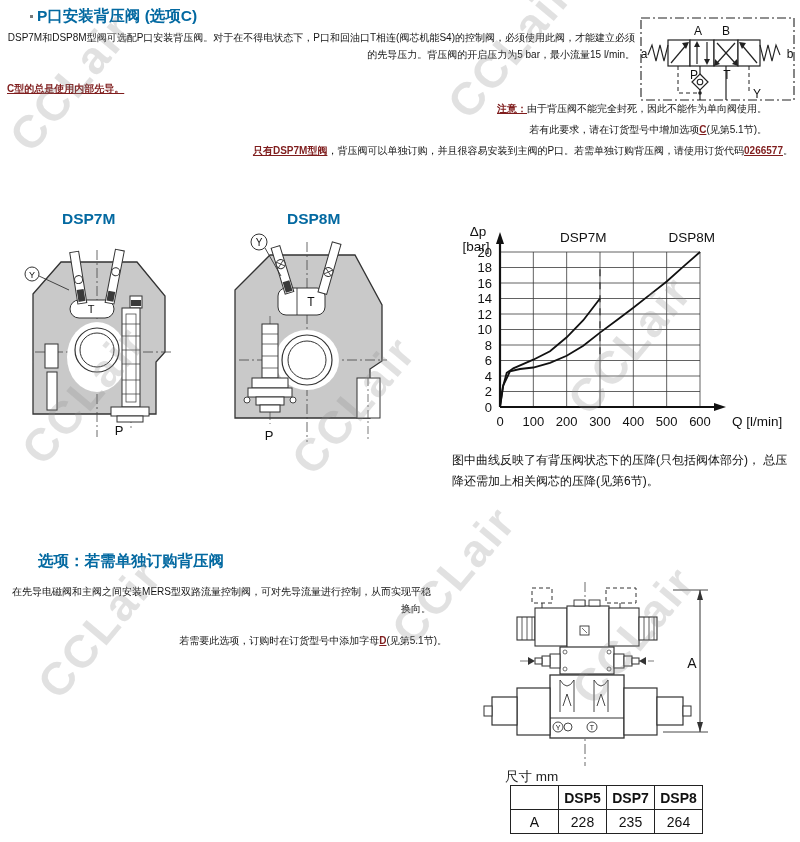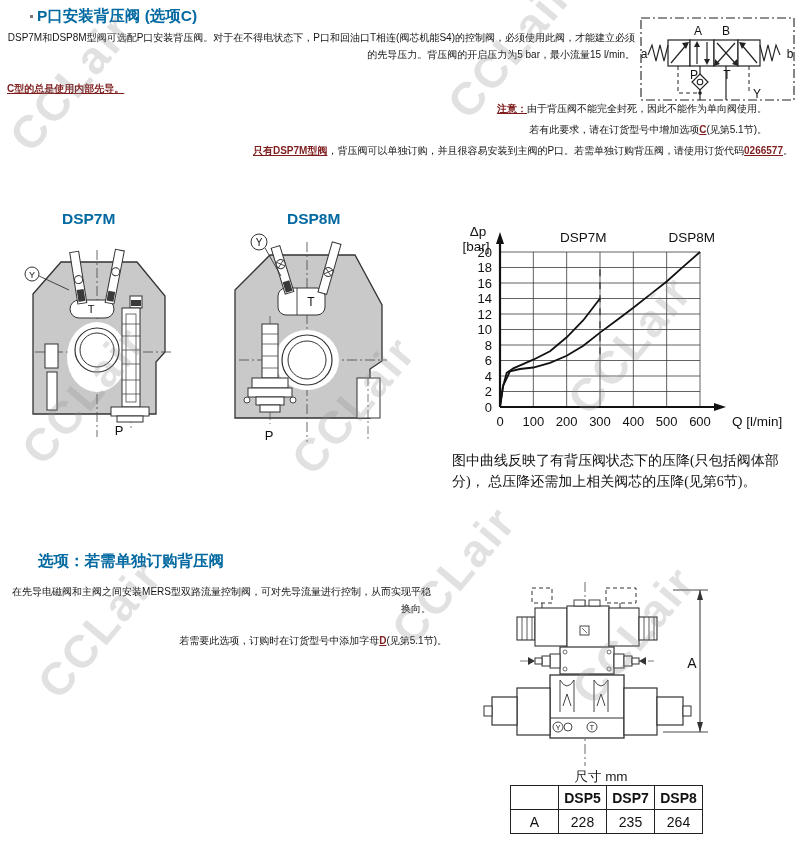--- a/index.html
+++ b/index.html
@@ -12,22 +12,22 @@
   .wm{
     position:absolute;font-size:46px;font-weight:bold;letter-spacing:2px;
     color:#8f8f8f;opacity:.26;transform:rotate(-50deg);white-space:nowrap;
     z-index:3;pointer-events:none;
   }
   .h1{font-size:15.5px;font-weight:bold;color:#0369a1;}
   .h1dot{position:absolute;width:3px;height:3px;background:#777;}
   .para{font-size:10px;line-height:17px;color:#151515;text-align:right;}
   .b{font-weight:bold;color:#7f1d1d;text-decoration:underline;}
   .cap{font-size:14px;line-height:22px;text-align:center;}
-  .note-ch{font-size:14px;line-height:21px;font-family:Liberation Serif, serif;}
-  .tbl-caption{font-size:13.5px;text-align:center;color:#222;}
+  .note-ch{font-size:12px;line-height:21px;}
+  .tbl-caption{font-size:13.5px;text-align:left;color:#222;}
   table.dim{border-collapse:collapse;font-size:14px;padding-left:20px;}
   table.dim th,table.dim td{
     border:1.6px solid #222;text-align:center;padding:0;
     height:23px;width:47px;
   }
   table.dim th{font-weight:bold;}
   table.dim td.rowlabel{font-weight:normal;}
   svg{overflow:visible;}
   svg text{font-family:"Liberation Sans","DejaVu Sans",sans-serif;fill:#111;}
   .tick{font-size:13px;}

